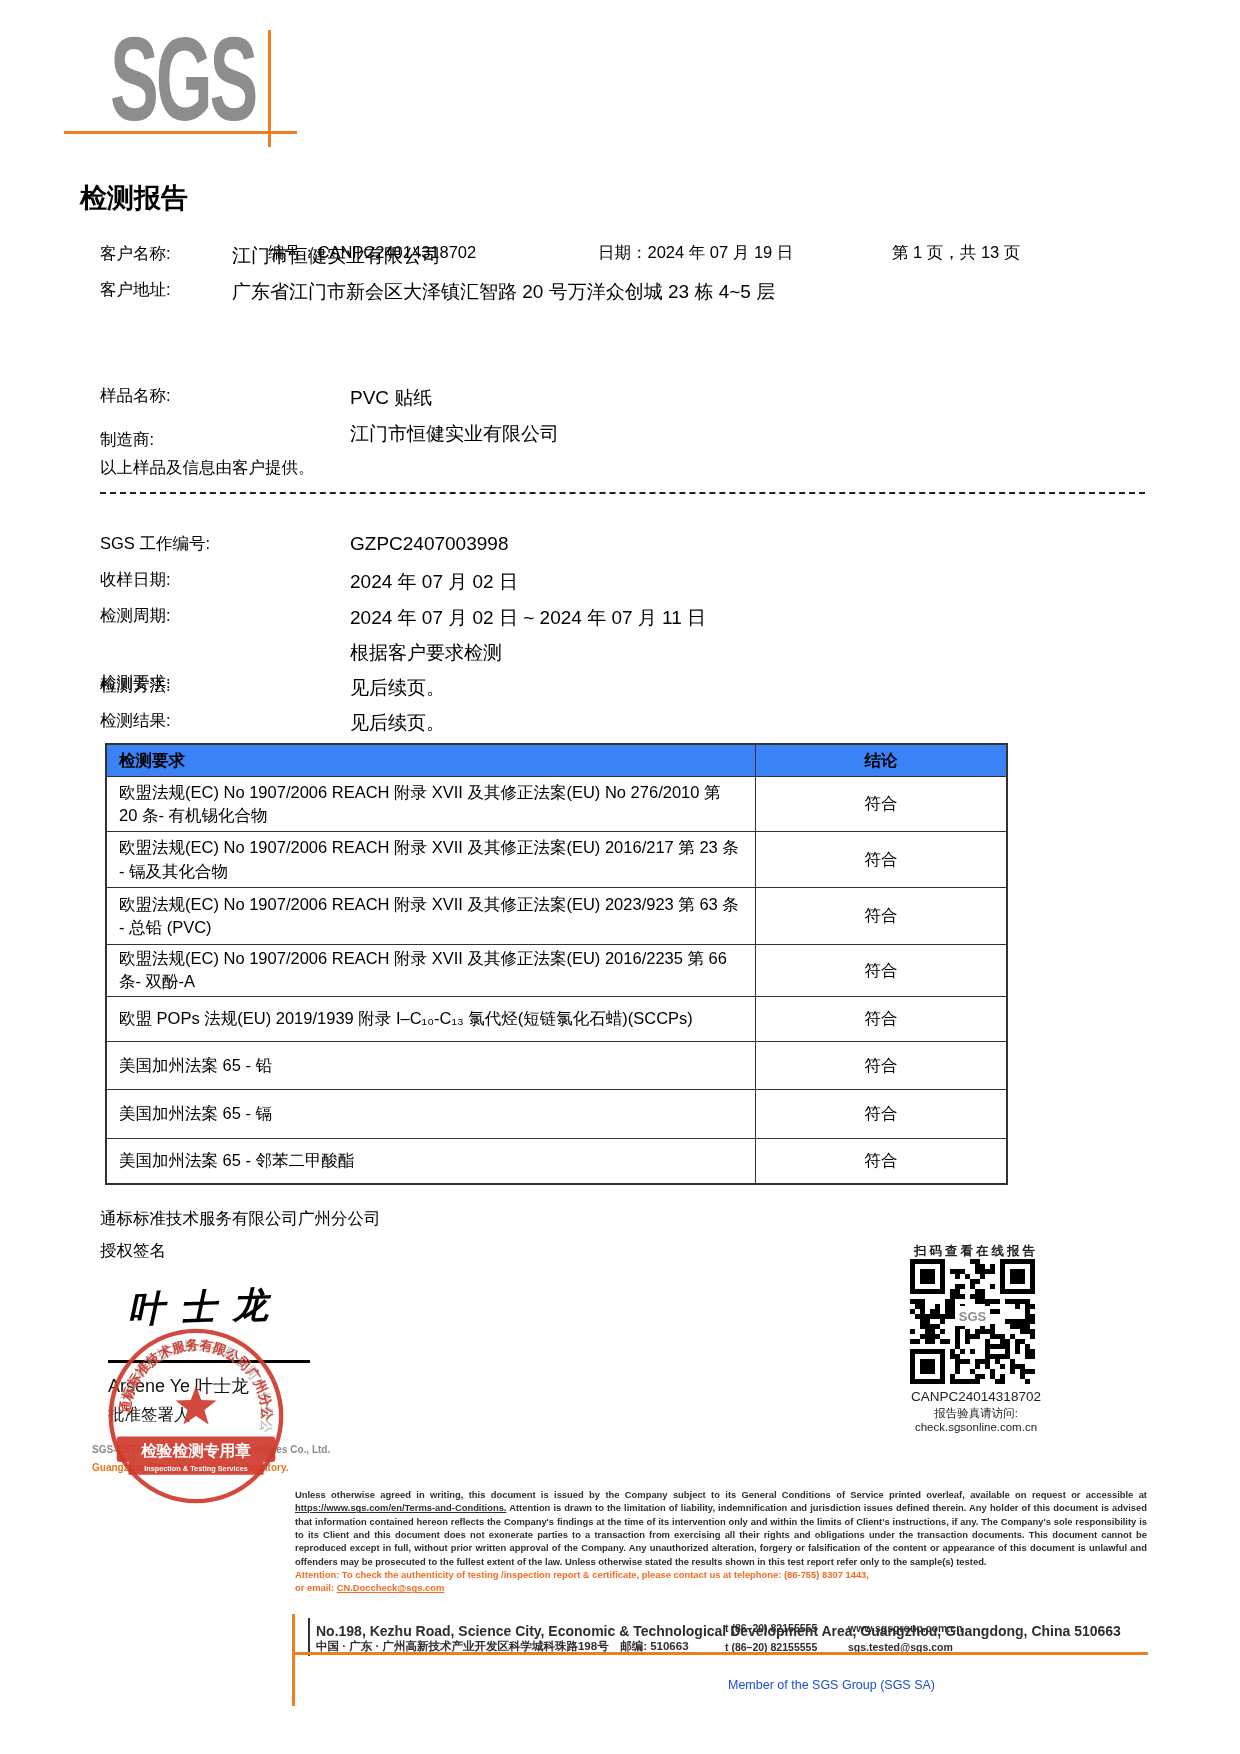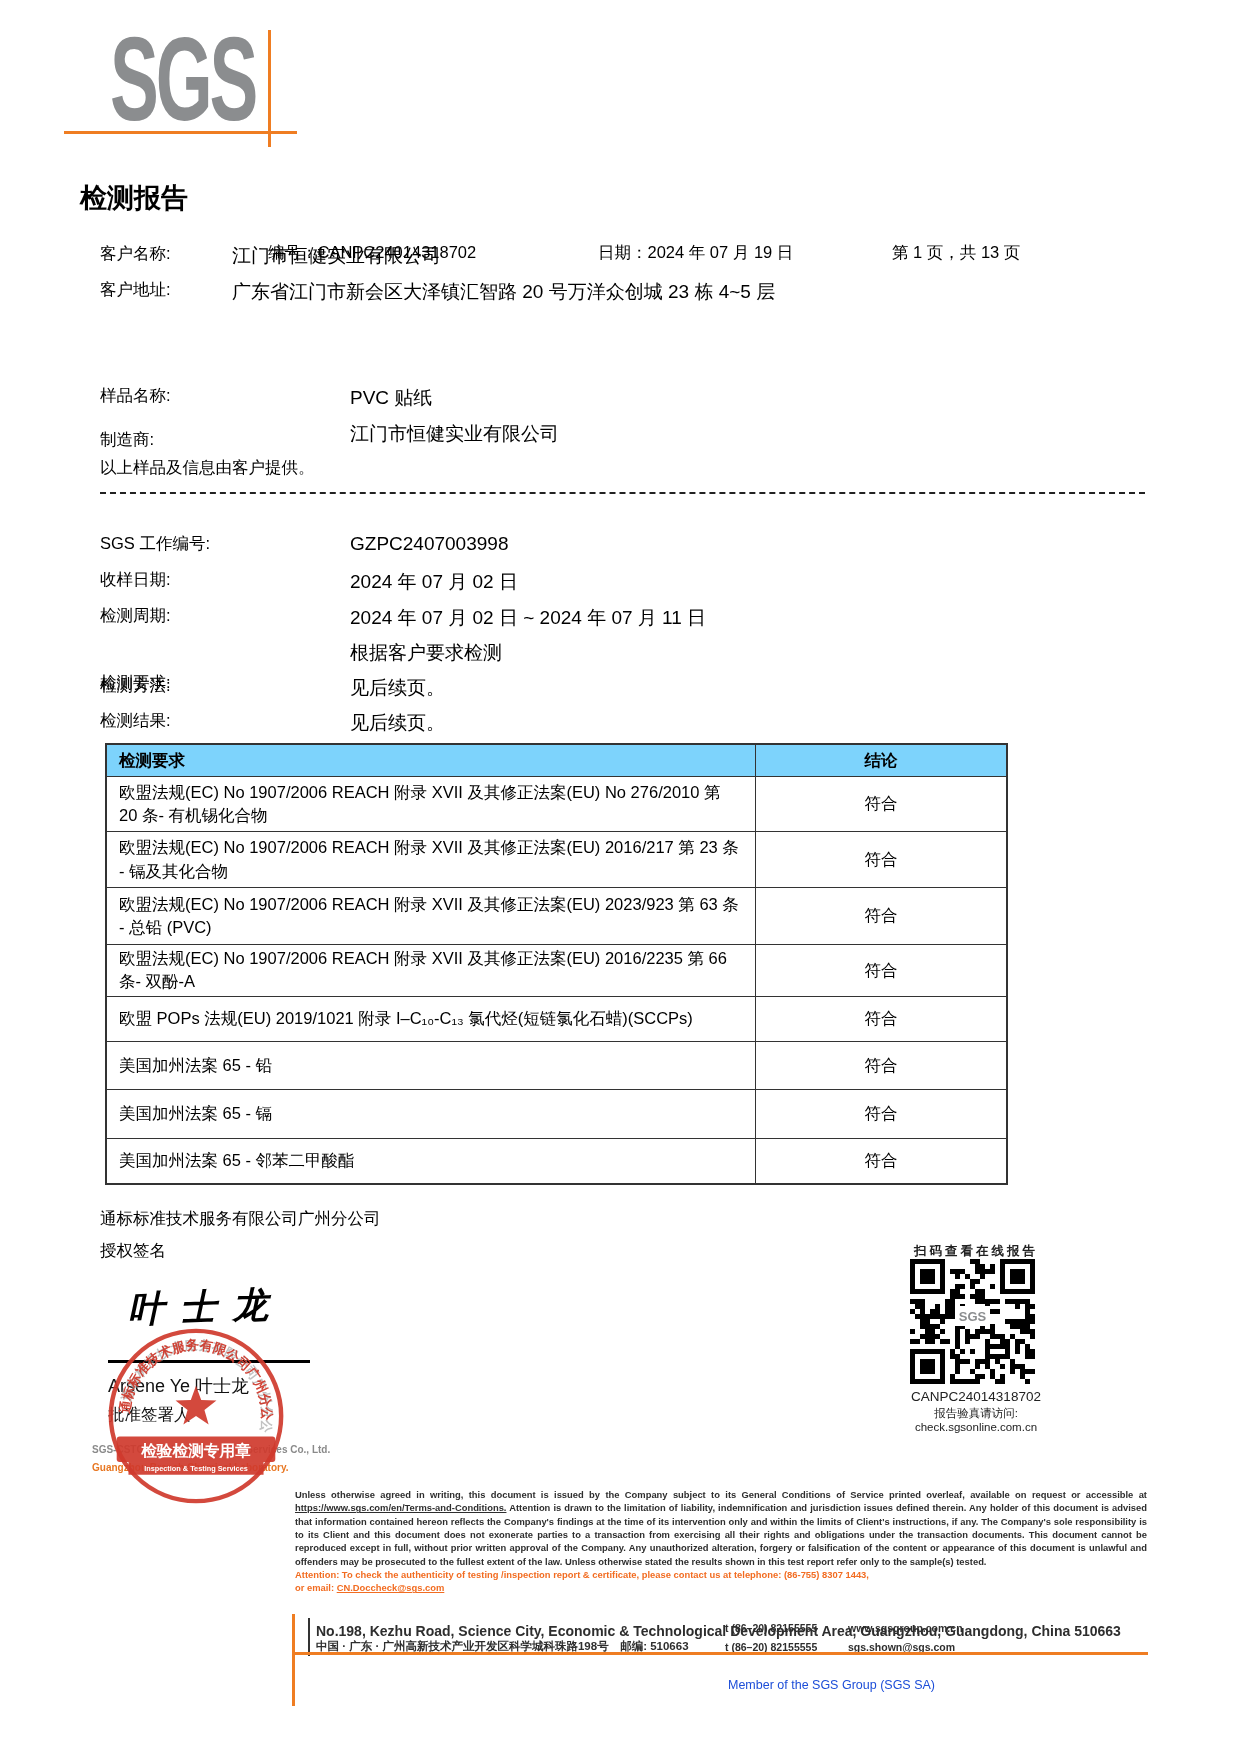--- a/index.html
+++ b/index.html
@@ -15,21 +15,21 @@
   .title{position:absolute;left:80px;top:180px;margin:0;font-size:27px;font-weight:bold;color:#000;}
   .meta{position:absolute;font-size:16.5px;color:#000;margin-top:48px;}
   .row-lbl{position:absolute;left:100px;font-size:16.5px;color:#000;}
   .row-val{position:absolute;font-size:19px;color:#000;}
   .dashed{position:absolute;left:100px;top:492px;width:1045px;border-top:2px dashed #222;}
   
   table.results{position:absolute;left:105px;top:743px;width:903px;border-collapse:collapse;
         font-size:16.5px;color:#000;table-layout:fixed;}
   table.results th,table.results td{border:1px solid #333;padding:2px 12px;vertical-align:middle;line-height:1.42;}
   table.results{border:2px solid #333;}
-  table.results th{background:#7dd3fc;font-weight:bold;text-align:left;height:27px;padding:2px 12px;}
+  table.results th{background:#3b82f6;font-weight:bold;text-align:left;height:27px;padding:2px 12px;}
   table.results th.c2,table.results td.c2{text-align:center;width:226px;}
   
   .sig-script{position:absolute;left:128px;top:1283px;font-family:"DejaVu Serif","Liberation Serif",serif;
         font-style:italic;font-weight:bold;font-size:36px;letter-spacing:16px;color:#000;transform:rotate(-2deg);}
   .sig-line{position:absolute;left:108px;top:1360px;width:202px;height:3px;background:#000;}
   
   .qr-label{position:absolute;left:898px;top:1243px;width:156px;text-align:center;font-size:12.5px;
         letter-spacing:3px;font-weight:bold;color:#222;}
   .qr-text{position:absolute;left:888px;width:176px;text-align:center;color:#222;}
   
@@ -104,21 +104,21 @@
       </tr>
       <tr style="height:57px;">
         <td>欧盟法规(EC) No 1907/2006 REACH 附录 XVII 及其修正法案(EU) 2023/923 第 63 条 - 总铅 (PVC)</td>
         <td class="c2">符合</td>
       </tr>
       <tr style="height:50px;">
         <td>欧盟法规(EC) No 1907/2006 REACH 附录 XVII 及其修正法案(EU) 2016/2235 第 66 条- 双酚-A</td>
         <td class="c2">符合</td>
       </tr>
       <tr style="height:45px;">
-        <td>欧盟 POPs 法规(EU) 2019/1021 附录 I–C₁₀-C₁₃ 氯代烃(短链氯化石蜡)(SCCPs)</td>
+        <td>欧盟 POPs 法规(EU) 2019/1939 附录 I–C₁₀-C₁₃ 氯代烃(短链氯化石蜡)(SCCPs)</td>
         <td class="c2">符合</td>
       </tr>
       <tr style="height:48px;">
         <td>美国加州法案 65 - 铅</td>
         <td class="c2">符合</td>
       </tr>
       <tr style="height:49px;">
         <td>美国加州法案 65 - 镉</td>
         <td class="c2">符合</td>
       </tr>
@@ -399,19 +399,19 @@
       <span>or email: </span><span class="lnk">CN.Doccheck@sgs.com</span>
     </div>
   </div>
 
   <div class="tick"></div>
   <div class="addr" style="left:316px;top:1623px;font-size:14px;">No.198, Kezhu Road, Science City, Economic &amp; Technological Development Area, Guangzhou, Guangdong, China 510663</div>
   <div class="addr" style="left:316px;top:1639px;font-size:11.5px;">中国 · 广东 · 广州高新技术产业开发区科学城科珠路198号　邮编: 510663</div>
   <div class="addr" style="left:725px;top:1622px;font-size:10.5px;">t (86–20) 82155555</div>
   <div class="addr" style="left:725px;top:1641px;font-size:10.5px;">t (86–20) 82155555</div>
   <div class="addr" style="left:848px;top:1622px;font-size:10.5px;">www.sgsgroup.com.cn</div>
-  <div class="addr" style="left:848px;top:1641px;font-size:10.5px;">sgs.shown@sgs.com</div>
+  <div class="addr" style="left:848px;top:1641px;font-size:10.5px;">sgs.tested@sgs.com</div>
 
   <div class="hrule" style="left:292px;top:1652px;width:856px;height:2.5px;"></div>
   <div class="vrule" style="left:292px;top:1614px;width:2.5px;height:92px;"></div>
 
   <div class="member">Member of the SGS Group (SGS SA)</div>
 </div>
 
 </body></html>

